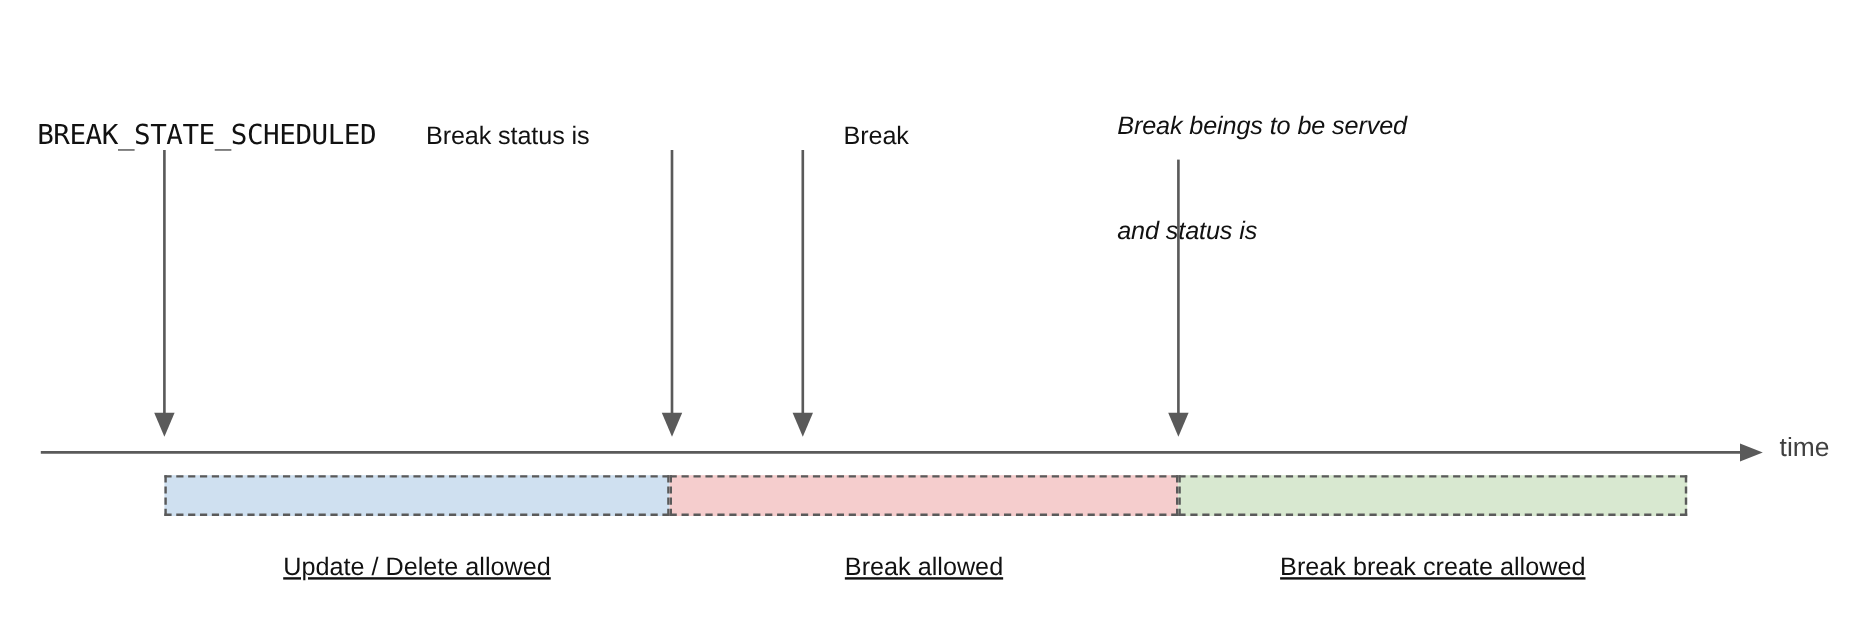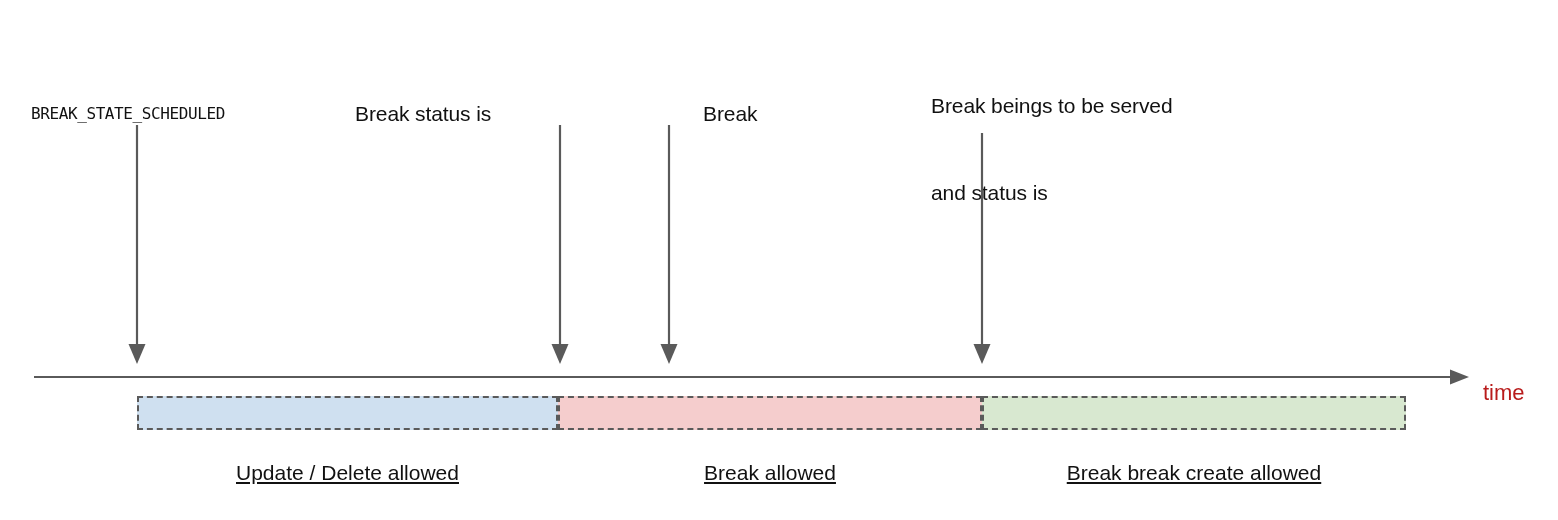--- a/index.html
+++ b/index.html
@@ -31,45 +31,45 @@
     color: #111111;
     white-space: pre;
   }
   .annotation .prose {
     font-family: "Liberation Sans", sans-serif;
     font-size: 21px;
     letter-spacing: -0.1px;
   }
   .annotation .code {
     font-family: "DejaVu Sans Mono", monospace;
-    font-size: 16px;
+    font-size: 23px;
     letter-spacing: -0.4px;
   }
 
   #ann-0 { left: 31px;  top: 41px; }
   #ann-1 { left: 355px; top: 41px; }
   #ann-2 { left: 672px; top: 41px; margin-left: 31px; }
-  #ann-3 { left: 931px; top: 33px; }
+  #ann-3 { left: 931px; top: 33px; font-style: italic; }
 
   
   #vector {
     position: absolute;
     left: 0; top: 0;
     width: 1558px;
     height: 520px;
     pointer-events: none;
   }
 
   
   #time-label {
     position: absolute;
     left: 1483px;
-    top: 380px;
+    top: 360px;
     font-size: 22px;
-    color: #b91c1c;
+    color: #404040;
     font-family: "Liberation Sans", sans-serif;
   }
 
   
   .phase-bar {
     position: absolute;
     top: 396px;
     height: 34px;
     box-sizing: border-box;
     border: 2px dashed #5a5a5a;

